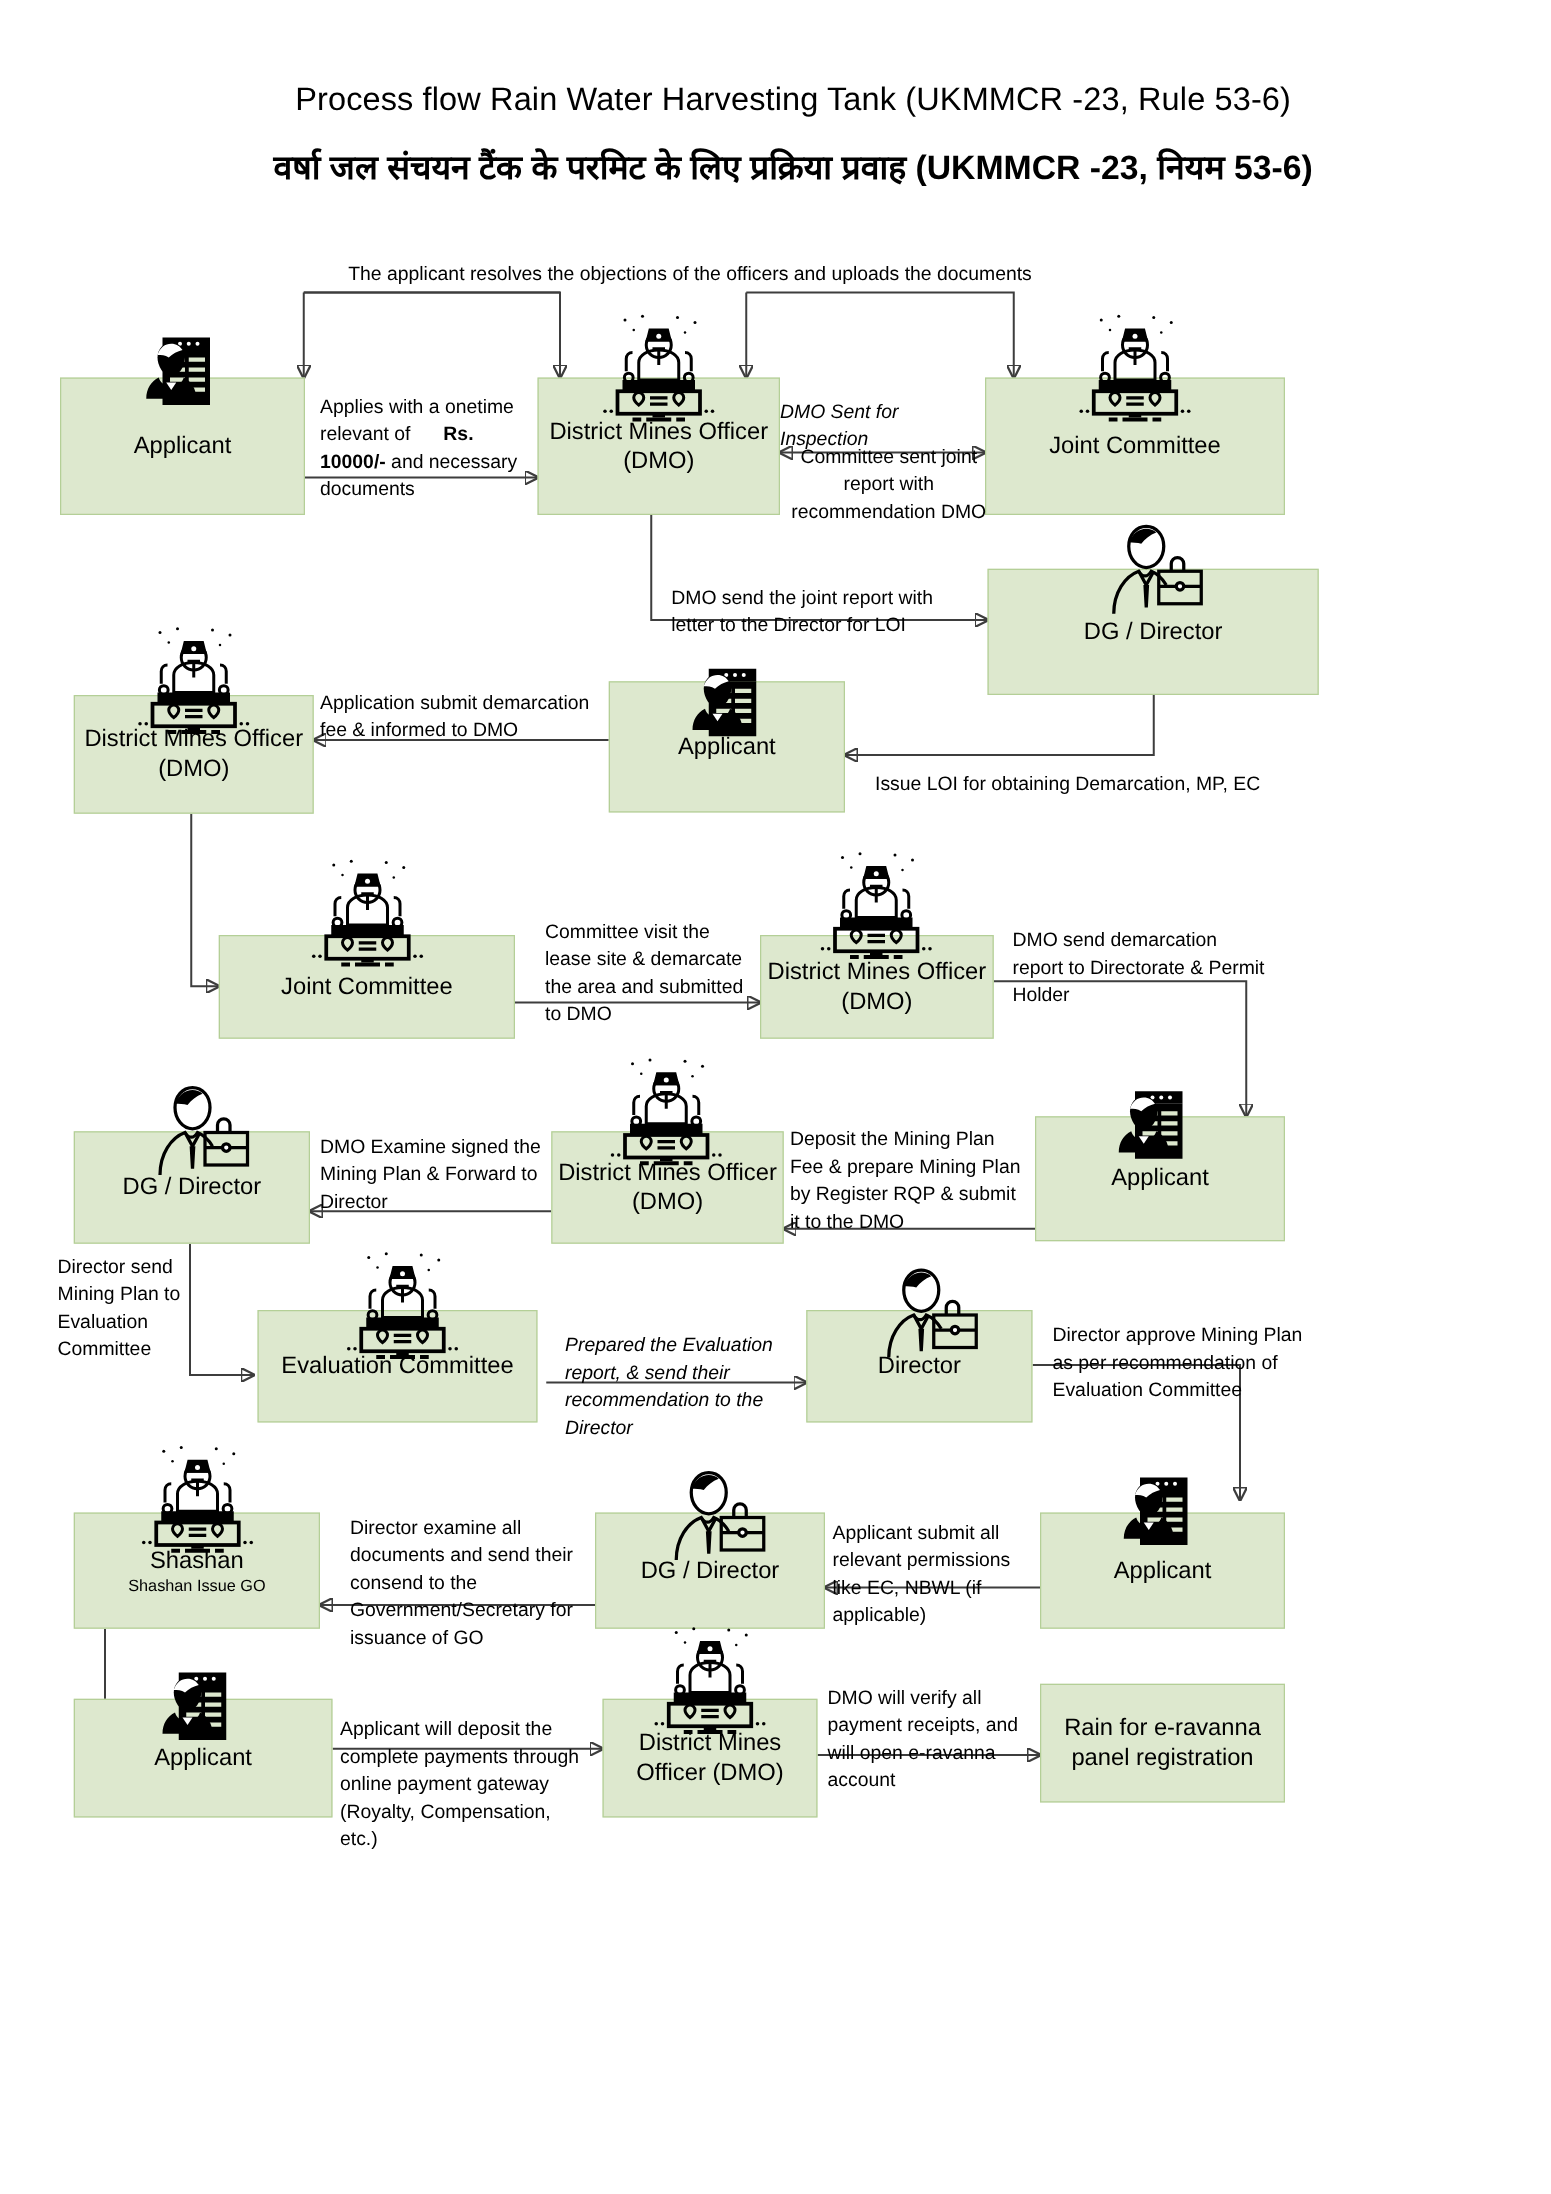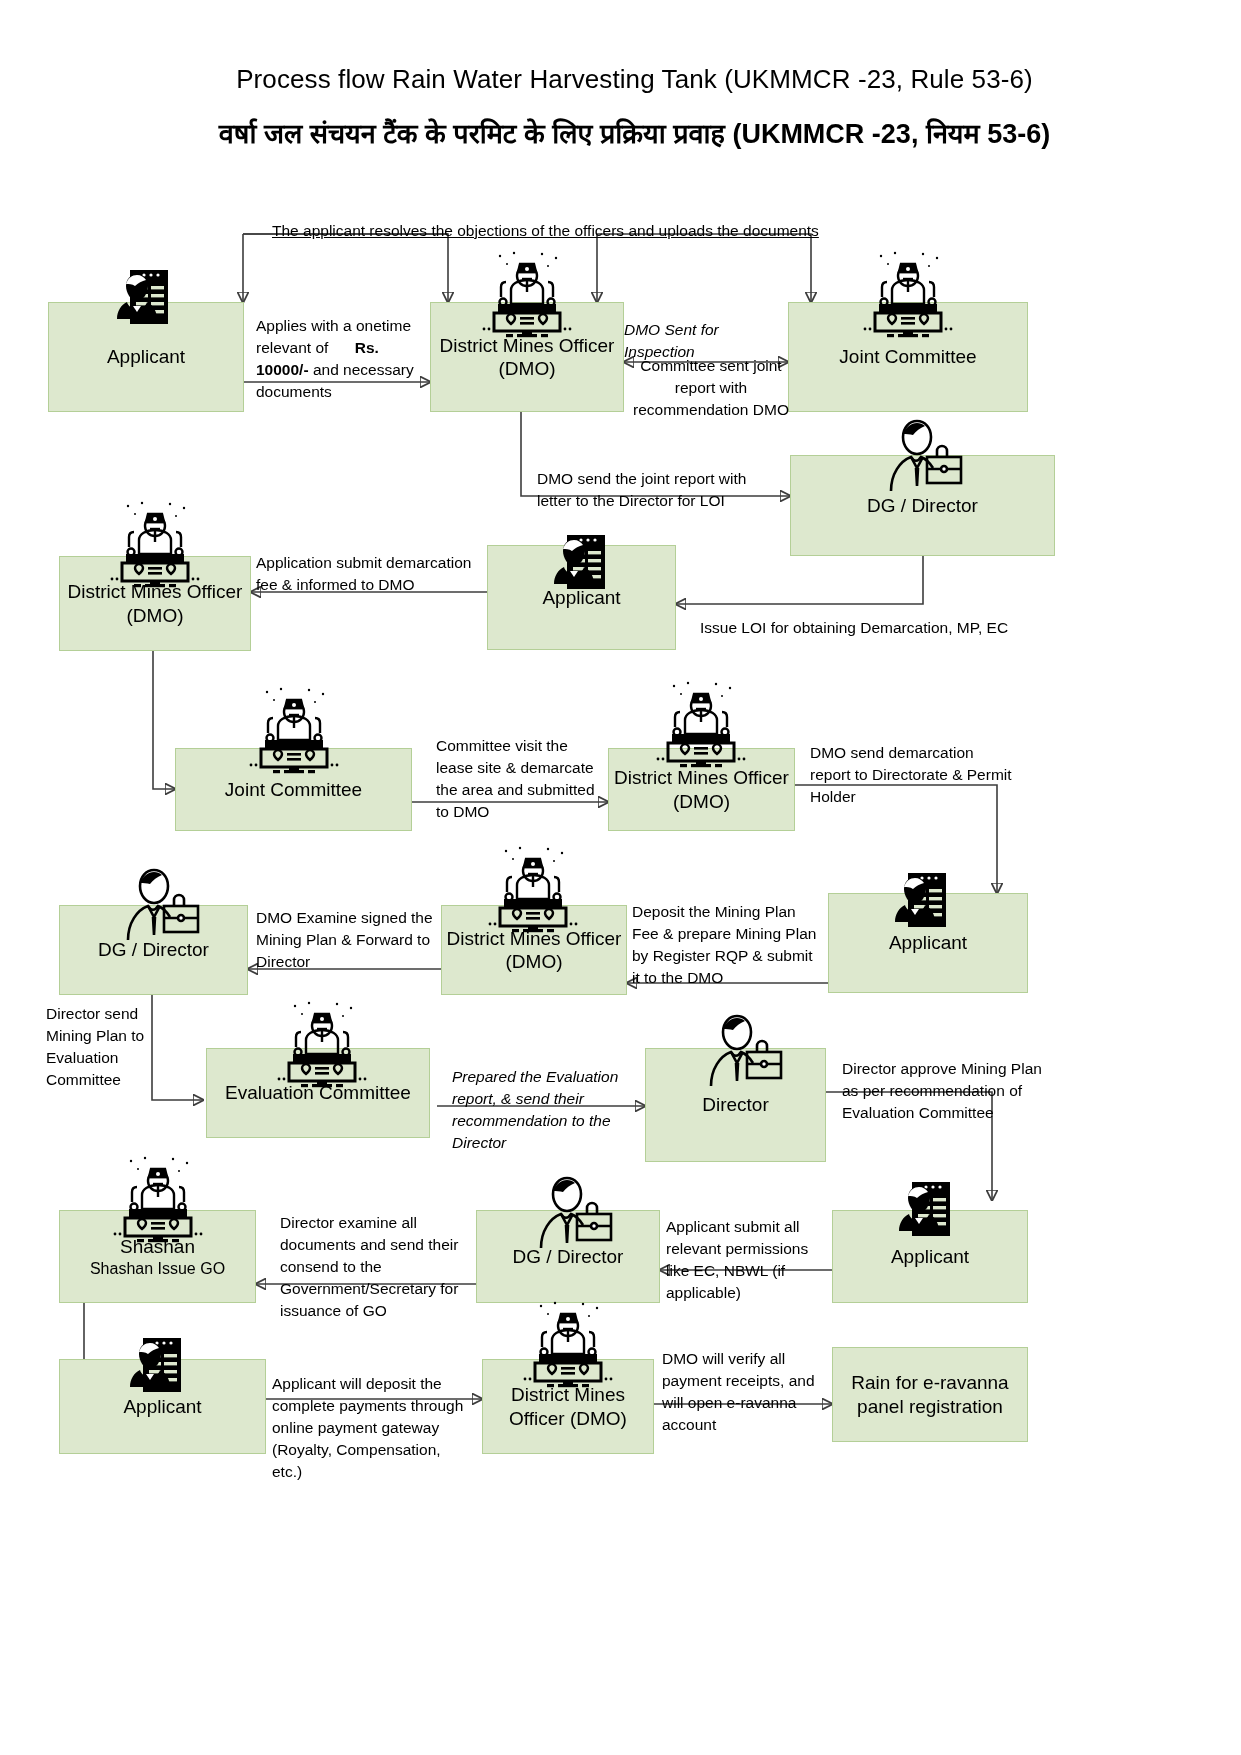--- a/index.html
+++ b/index.html
@@ -26,21 +26,21 @@
     background:#dde8ce;
     border:1px solid #b4cf97;
     display:flex; flex-direction:column;
     align-items:center; justify-content:center;
     text-align:center;
     font-size:19px; line-height:1.22;
     padding:2px 4px;
     z-index:2;
   }
   .node .lbl { position:relative; z-index:3; }
-  .node .sub { font-size:16px; line-height:1.2; margin-top:1px; }
+  .node .sub { font-size:13px; line-height:1.2; margin-top:1px; }
   .node.plain { justify-content:center; }
 
   
   .icon {
     position:absolute;
     z-index:5;
     pointer-events:none;
   }
   .icon svg { display:block; }
 
@@ -220,21 +220,21 @@
         <circle cx="24" cy="6" r="1.2"></circle>
           <circle cx="38" cy="3" r="1.2"></circle>
           <circle cx="66" cy="4" r="1.2"></circle>
           <circle cx="80" cy="8" r="1.2"></circle>
         <circle cx="31" cy="14" r="1"></circle>
           <circle cx="72" cy="16" r="1"></circle>
       </g>
     </svg>
   </div>
 
-  <div class="elabel" style="left:272px; top:220px; width:560px; text-align:left;text-decoration:underline;">The applicant resolves the objections of the officers and uploads the documents</div>
+  <div class="elabel" style="left:272px; top:209px; width:560px; text-align:center;">The applicant resolves the objections of the officers and uploads the documents</div>
 
   <div class="elabel" style="left:256px; top:315px; width:170px;">
     <span>Applies with a onetime relevant of </span><b>Rs. 10000/-</b><span> and necessary documents</span>
   </div>
 
   <div class="elabel" style="left:624px; top:319px; width:168px; text-align:left;font-style:italic;">DMO Sent for Inspection</div>
   <div class="elabel" style="left:632px; top:355px; width:158px; text-align:center;">Committee sent joint report with recommendation DMO</div>
 
   <div class="node" style="left:790px; top:455px; width:265px; height:101px;">
     <span class="lbl">DG / Director</span>
@@ -539,21 +539,21 @@
         <circle cx="24" cy="6" r="1.2"></circle>
           <circle cx="38" cy="3" r="1.2"></circle>
           <circle cx="66" cy="4" r="1.2"></circle>
           <circle cx="80" cy="8" r="1.2"></circle>
         <circle cx="31" cy="14" r="1"></circle>
           <circle cx="72" cy="16" r="1"></circle>
       </g>
     </svg>
   </div>
 
-  <div class="node" style="left:645px; top:1048px; width:181px; height:114px;">
+  <div class="node" style="left:645px; top:1048px; width:181px; height:90px;">
     <span class="lbl">Director</span>
   </div>
   <div class="icon" style="left:693px; top:1008px;">
     <svg width="92" height="82" viewBox="0 0 92 82">
       <g fill="none" stroke="#000" stroke-width="2.6">
         <path d="M30 24c0-9 6-16 14-16s14 7 14 16-6 17-14 17-14-8-14-17z"></path>
         <path d="M30 21c3-7 8-11 14-11 3 0 6 1 8 3-5 2-9 5-12 9-3-1-7-1-10-1z" fill="#000" stroke="none"></path>
         <path d="M18 78c0-17 9-30 20-34 3 5 7 5 10 0 5 2 9 6 12 11"></path>
         <path d="M38 44l6 11 6-11"></path>
         <path d="M43 55l1 18M45 55l-1 18"></path>

